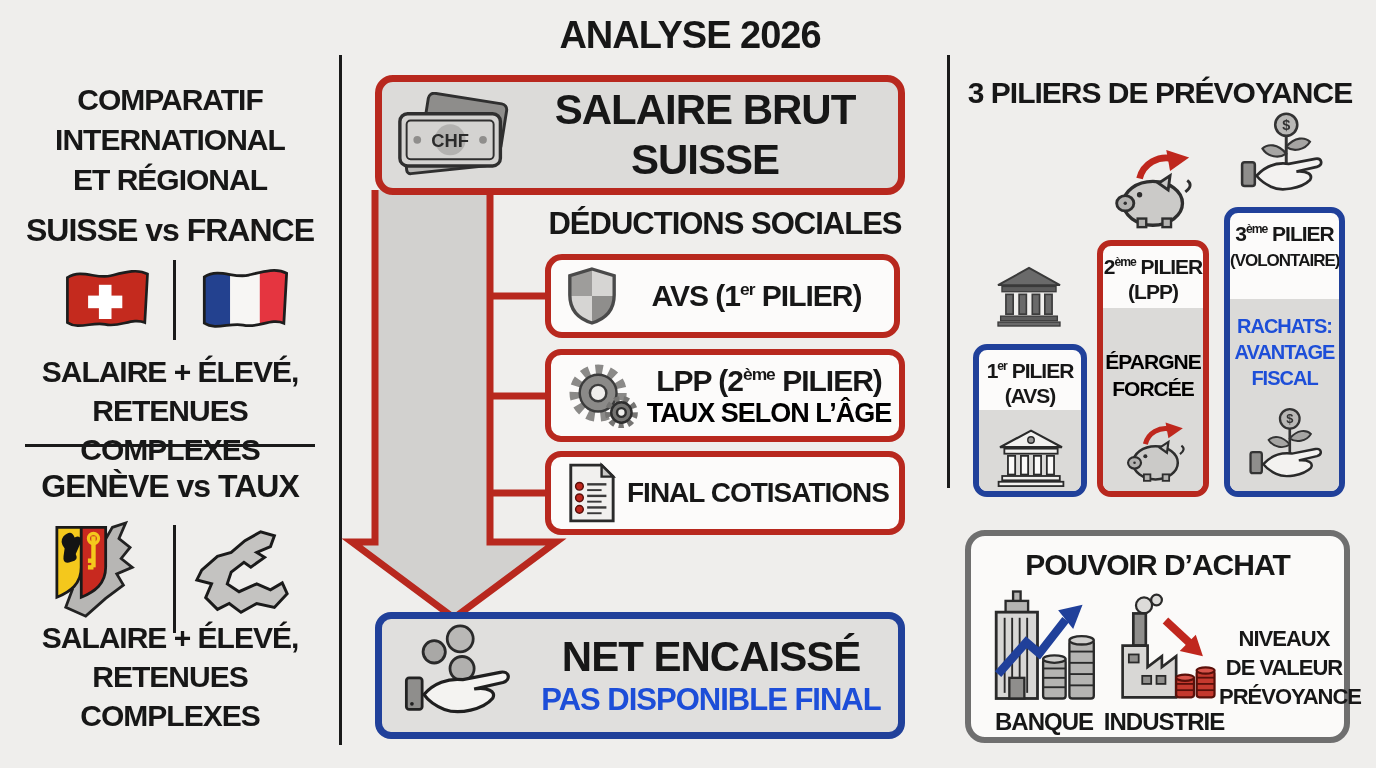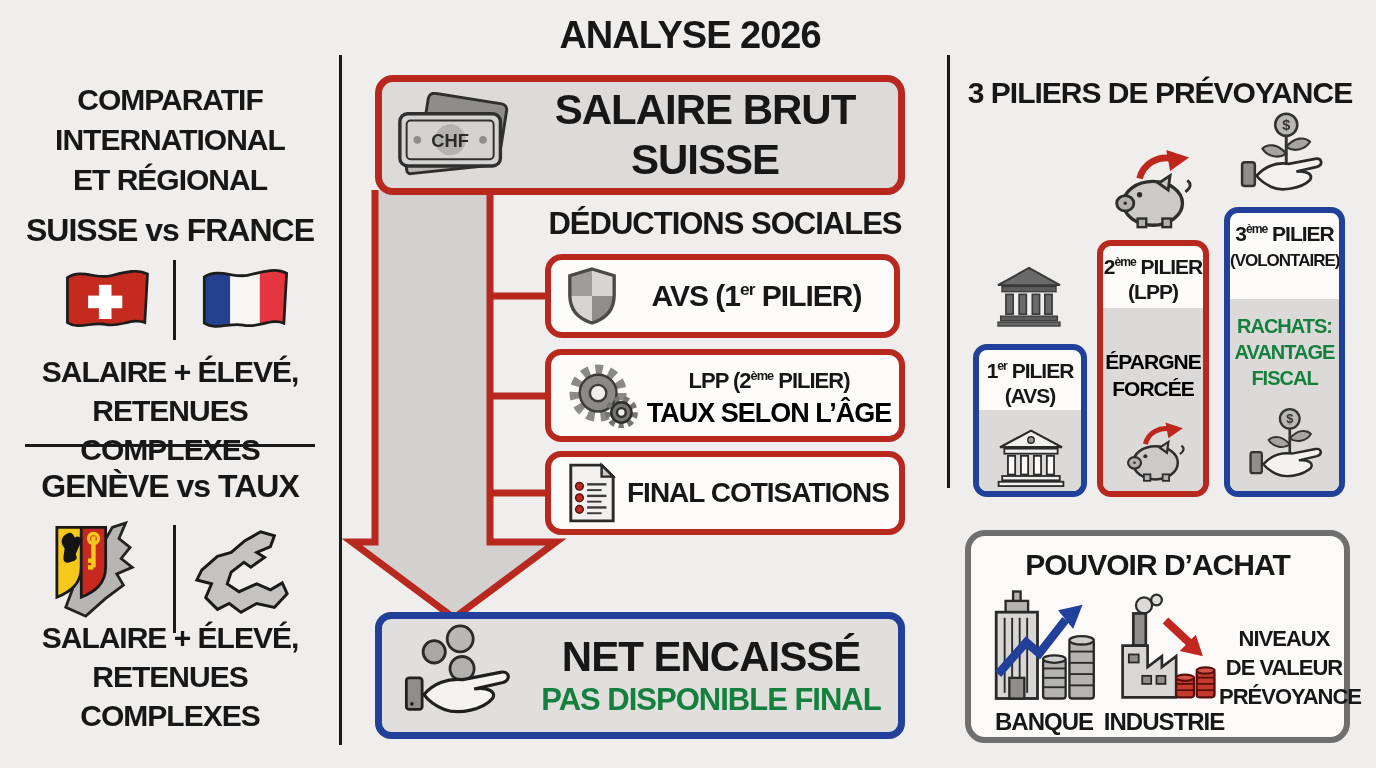--- a/index.html
+++ b/index.html
@@ -18,21 +18,21 @@
   .pillar-box{position:absolute;box-sizing:border-box;border-radius:14px;background:#fcfbfa;overflow:hidden;z-index:2;margin-top:9px;}
   .pillar-blue{border:6px solid #20409a;}
   .pillar-red{border:6px solid #b8281e;}
   .pillar-label{position:relative;z-index:2;padding-top:8px;text-align:center;font-size:21px;line-height:25px;}
   .pillar-gray{position:absolute;left:0;right:0;bottom:0;background:#dbdad8;z-index:1;}
   .pouvoir-box{position:absolute;box-sizing:border-box;border:6px solid #6f6f6f;border-radius:20px;background:#fbfaf9;z-index:2;}
   .sup{font-size:0.58em;vertical-align:super;line-height:0;}
   .flex1{flex:1;}
   .icon-left{margin-left:14px;flex:0 0 auto;}
   .red-txt{color:#000000;}
-  .blue-txt{color:#15803d;}
+  .blue-txt{color:#1d4ed8;}
 </style>
 </head>
 <body>
 
 <div class="canvas">
 
   <svg width="0" height="0" style="position:absolute" aria-hidden="true">
     <defs>
       <g id="def-pig">
         <path d="M38,32 C42,16 58,8 72,11" fill="none" stroke="#bf271d" stroke-width="7"></path>
@@ -177,21 +177,21 @@
   <div class="box ded-box" style="left:545px;top:349px;width:360px;height:93px;">
     <svg class="icon-left" width="74" height="64" viewBox="0 0 76 66">
       <circle cx="34" cy="30" r="24" fill="none" stroke="#8b8a88" stroke-width="11" stroke-dasharray="7.5 6.2"></circle>
       <circle cx="34" cy="30" r="19" fill="#8b8a88" stroke="#3c3c3c" stroke-width="2.5"></circle>
       <circle cx="34" cy="30" r="8.5" fill="#efeeec" stroke="#3c3c3c" stroke-width="2.5"></circle>
       <circle cx="58" cy="50" r="13" fill="none" stroke="#767573" stroke-width="8" stroke-dasharray="5 4"></circle>
       <circle cx="58" cy="50" r="10.5" fill="#767573" stroke="#2e2e2e" stroke-width="2.5"></circle>
       <circle cx="58" cy="50" r="4.5" fill="#efeeec" stroke="#2e2e2e" stroke-width="2.5"></circle>
     </svg>
     <div class="flex1 ctr tight" style="line-height:34px;">
-      <div style="font-size:22px;">
+      <div style="font-size:30px;">
         <span>LPP (2</span><span class="sup">ème</span><span> PILIER)</span>
       </div>
       <div class="red-txt" style="font-size:27px;line-height:30px;">TAUX SELON L’ÂGE</div>
     </div>
   </div>
 
   <div class="box ded-box" style="left:545px;top:451px;width:360px;height:84px;">
     <svg class="icon-left" width="52" height="64" viewBox="0 0 54 66">
       <path d="M6,4 H38 L50,16 V62 H6 Z" fill="#f1f0ee" stroke="#2a2a2a" stroke-width="3"></path>
       <polygon points="38,4 38,16 50,16" fill="#c9c8c6" stroke="#2a2a2a" stroke-width="2.5"></polygon>

